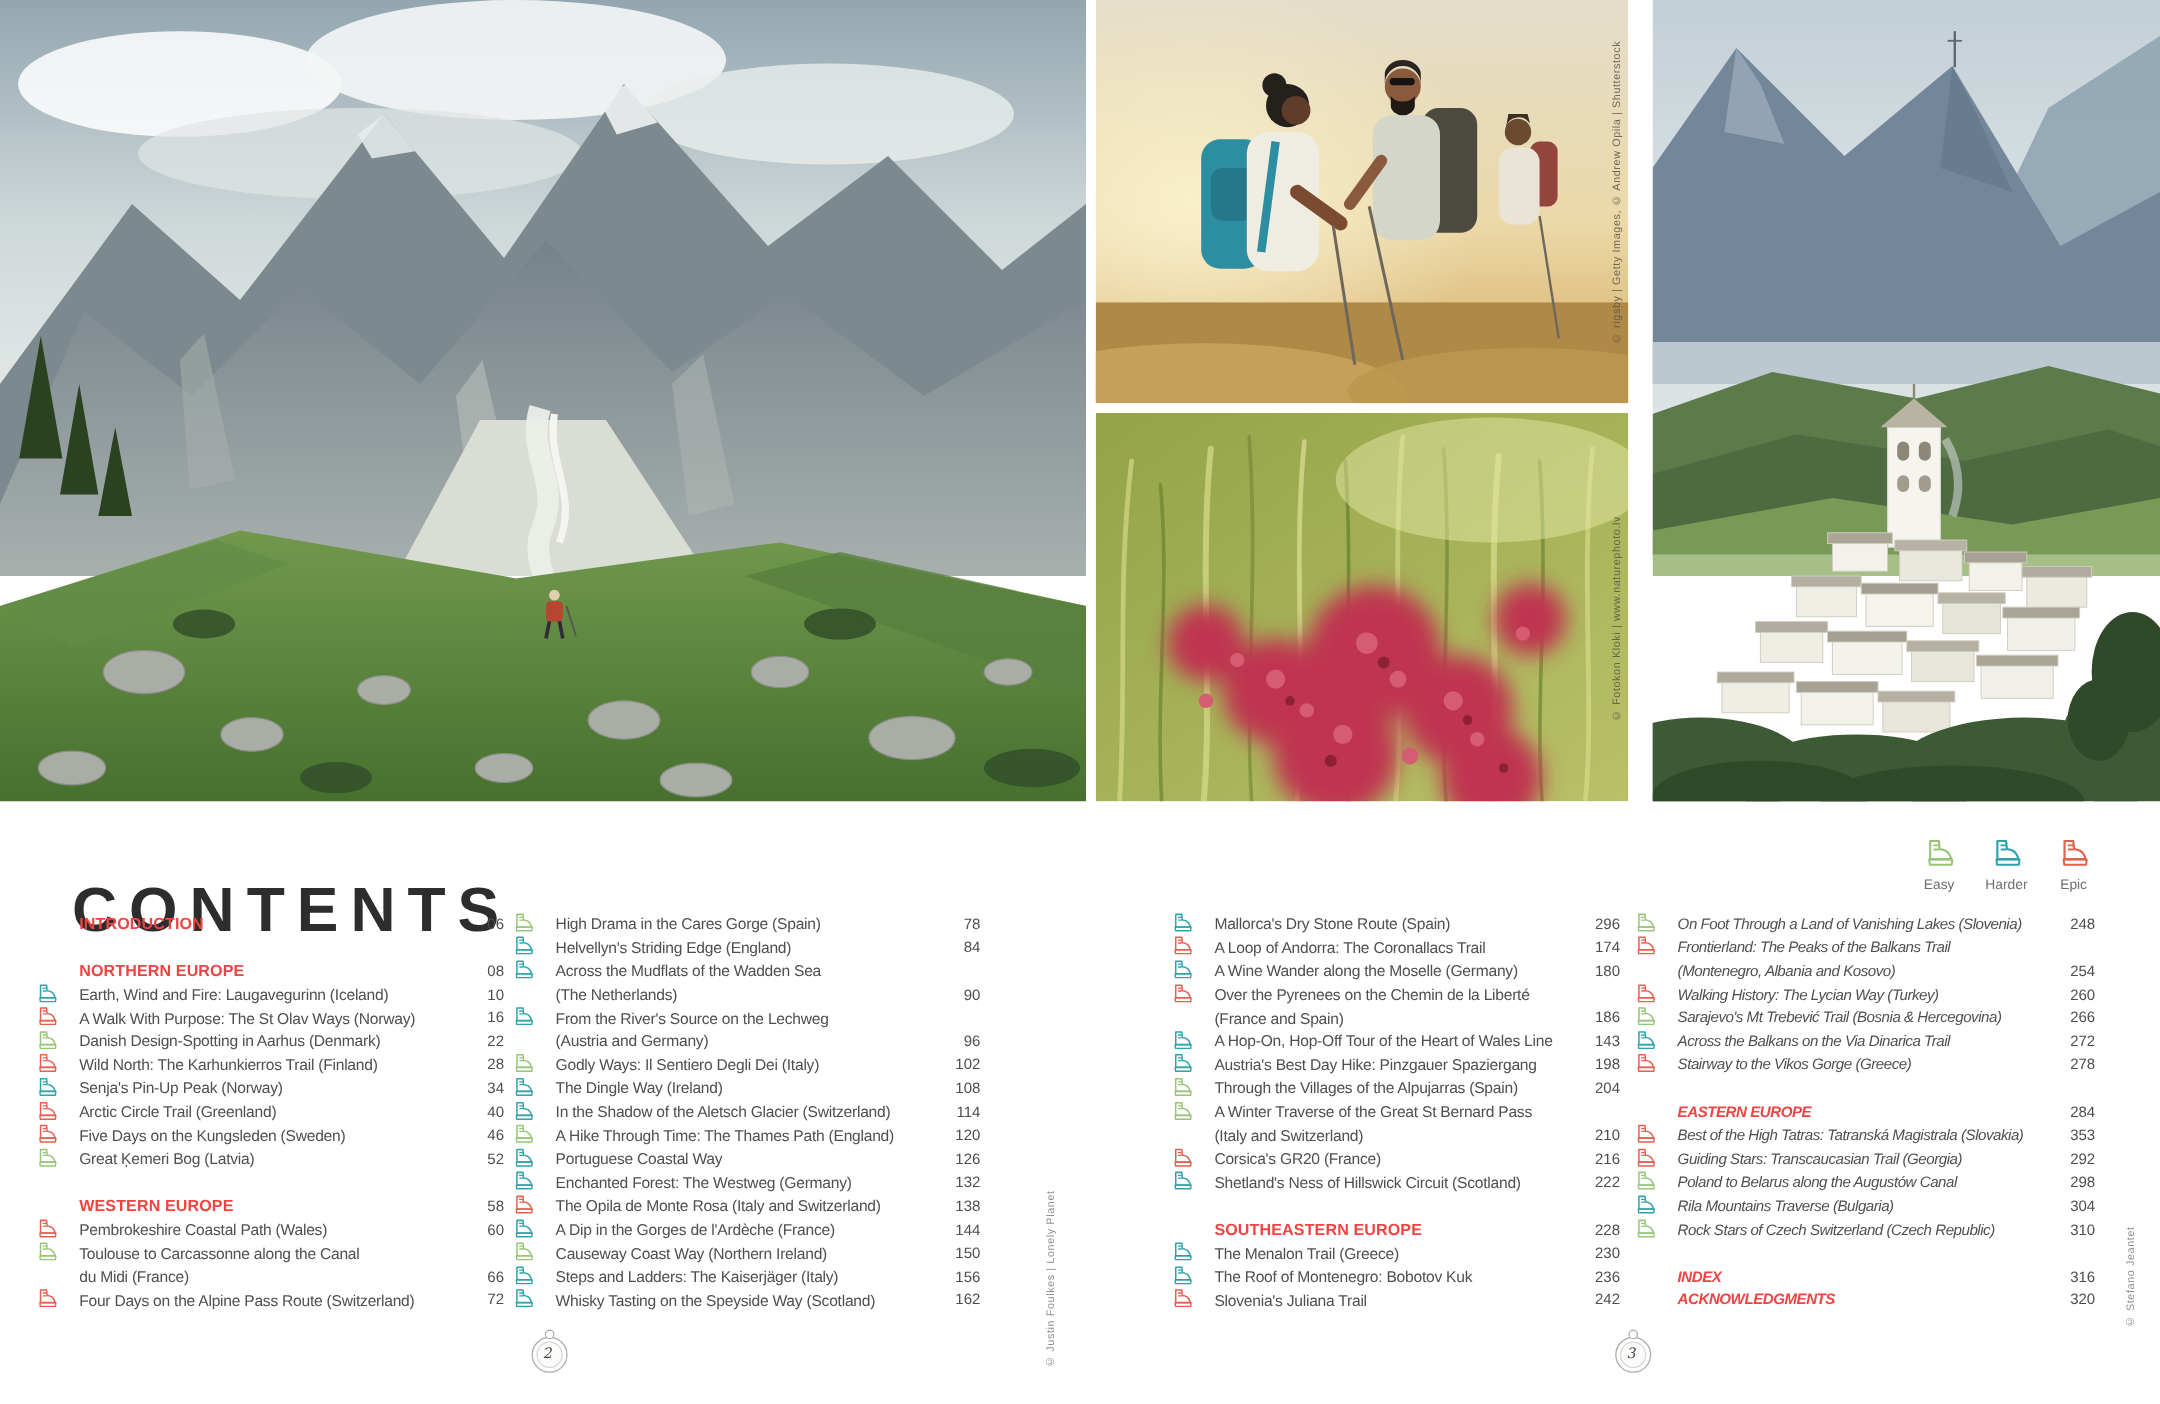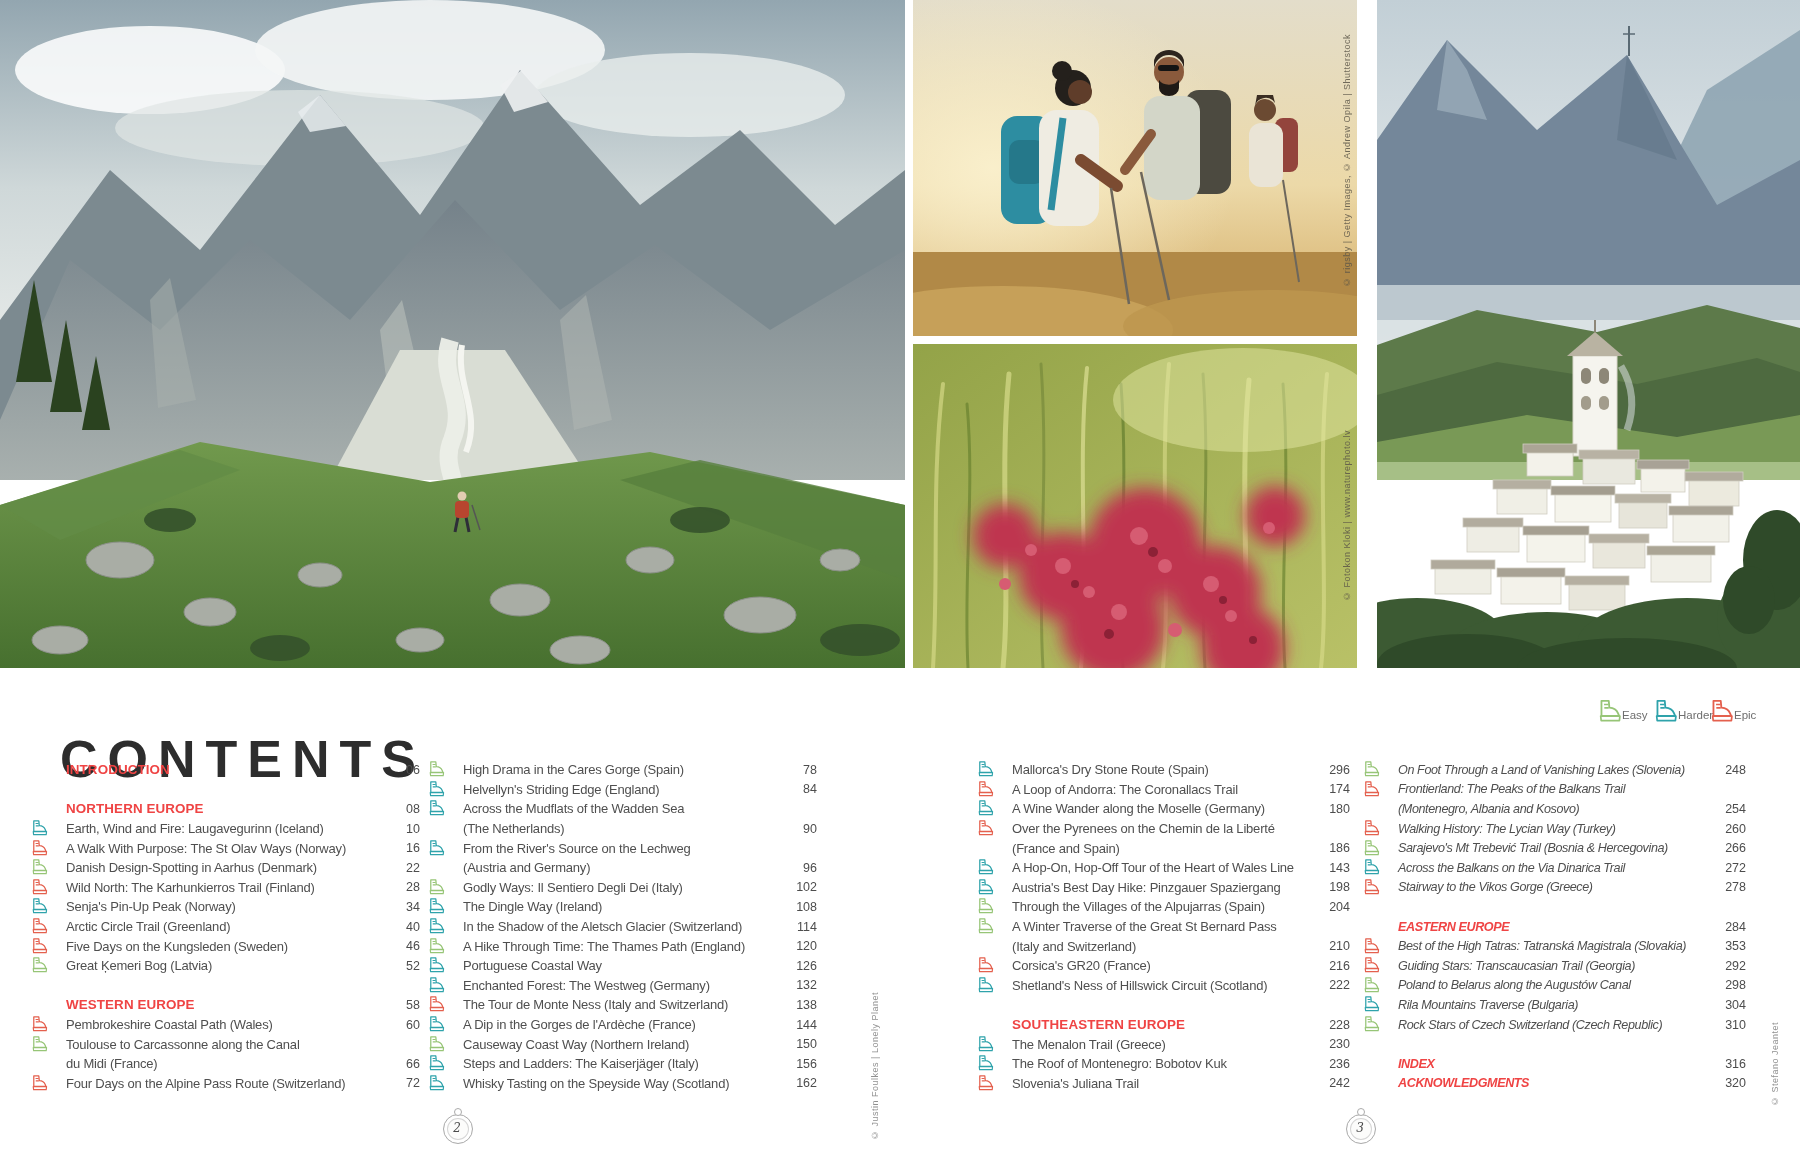--- a/index.html
+++ b/index.html
@@ -5,21 +5,21 @@
   html,body{margin:0;padding:0;background:#ffffff;}
   .spread{position:relative;width:1800px;height:1170px;background:#ffffff;overflow:hidden;
           font-family:"Liberation Sans",sans-serif;}
   .photo{position:absolute;overflow:hidden;}
   .photo svg{display:block;width:100%;height:100%;}
 
   
   .title{position:absolute;left:60px;top:694px;font-size:52px;font-weight:700;
          letter-spacing:10px;color:#2d2d2d;}
   .legend{position:absolute;left:1596px;top:698px;display:flex;gap:16px;}
-  .legend-item{display:flex;flex-direction:row;align-items:center;width:40px;}
+  .legend-item{display:flex;flex-direction:column;align-items:center;width:40px;}
   .legend-item .lbl{font-size:11.5px;color:#6e6e6e;margin-top:3px;}
 
   .toc-col{position:absolute;top:760px;}
   .row{height:19.6px;display:flex;align-items:center;}
   .ic{width:36px;flex:none;padding-top:3px;}
   .tx{flex:1;white-space:nowrap;font-size:13px;color:#4f4f4f;letter-spacing:-0.2px;}
   .tx.hdr{font-weight:700;color:#ef4444;letter-spacing:0.1px;font-size:13.4px;}
   .pg{width:36px;flex:none;text-align:right;font-size:12.5px;color:#4d4d4d;}
   .col0{left:30px;width:390px;}
   .col1{left:427px;width:390px;}
@@ -571,21 +571,21 @@
           </svg></span>
         <span class="tx">Enchanted Forest: The Westweg (Germany)</span>
         <span class="pg">132</span>
       </div>
       <div class="row">
         <span class="ic"><svg width="18" height="18" viewBox="0 0 20 20" fill="none">
 <path d="M4.2 2.2h5.6l.5 5.2c3.3.2 5.6 1.7 6.6 4.2l.9 2.2H4.2z" stroke="#e4604e" stroke-width="1.4" stroke-linejoin="round"></path>
 <path d="M3.6 14h14.8l-.4 3.4H4z" stroke="#e4604e" stroke-width="1.3" stroke-linejoin="round"></path>
 <path d="M6.2 5h3.4M6.4 7.6h3.4" stroke="#e4604e" stroke-width="1.2"></path>
           </svg></span>
-        <span class="tx">The Tour de Monte Ness (Italy and Switzerland)</span>
+        <span class="tx">The Opila de Monte Rosa (Italy and Switzerland)</span>
         <span class="pg">138</span>
       </div>
       <div class="row">
         <span class="ic"><svg width="18" height="18" viewBox="0 0 20 20" fill="none">
 <path d="M4.2 2.2h5.6l.5 5.2c3.3.2 5.6 1.7 6.6 4.2l.9 2.2H4.2z" stroke="#2fa3ab" stroke-width="1.4" stroke-linejoin="round"></path>
 <path d="M3.6 14h14.8l-.4 3.4H4z" stroke="#2fa3ab" stroke-width="1.3" stroke-linejoin="round"></path>
 <path d="M6.2 5h3.4M6.4 7.6h3.4" stroke="#2fa3ab" stroke-width="1.2"></path>
           </svg></span>
         <span class="tx">A Dip in the Gorges de l'Ardèche (France)</span>
         <span class="pg">144</span>

